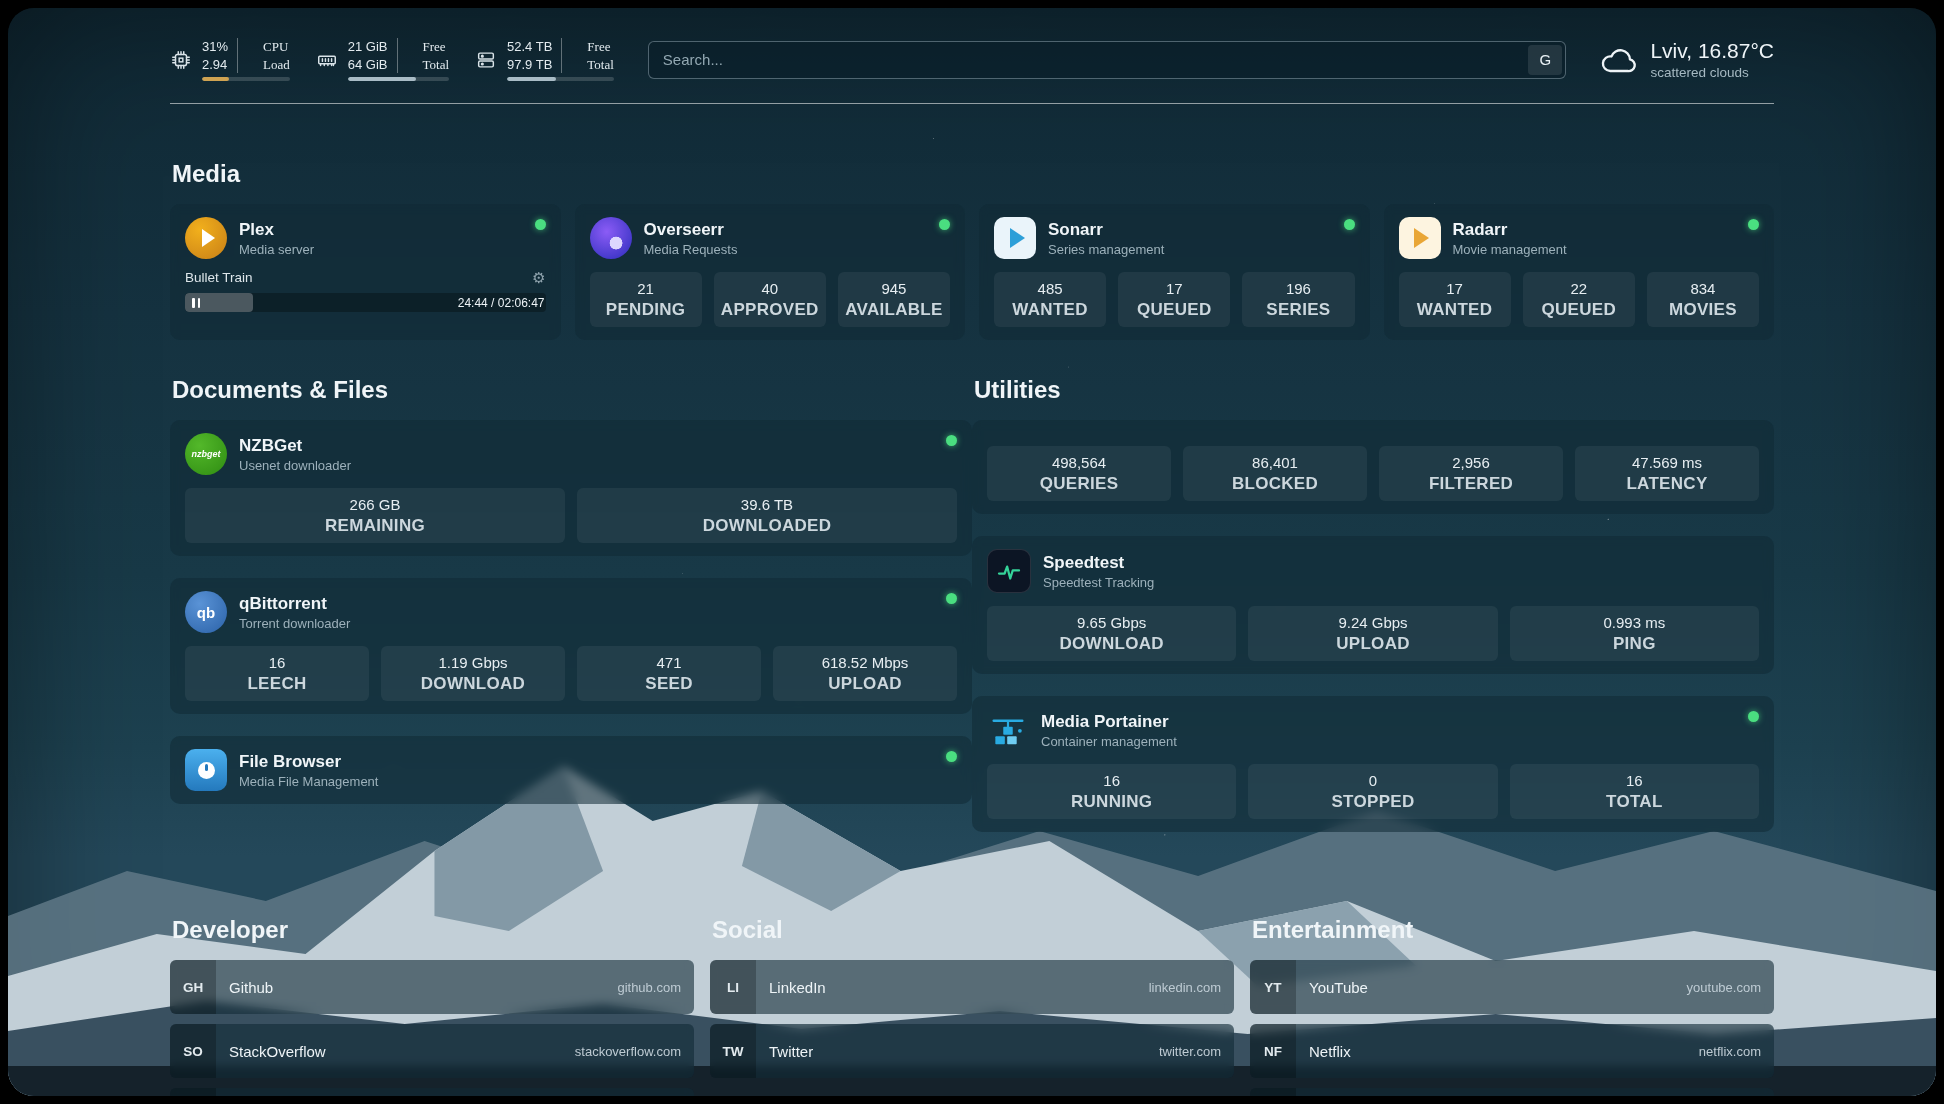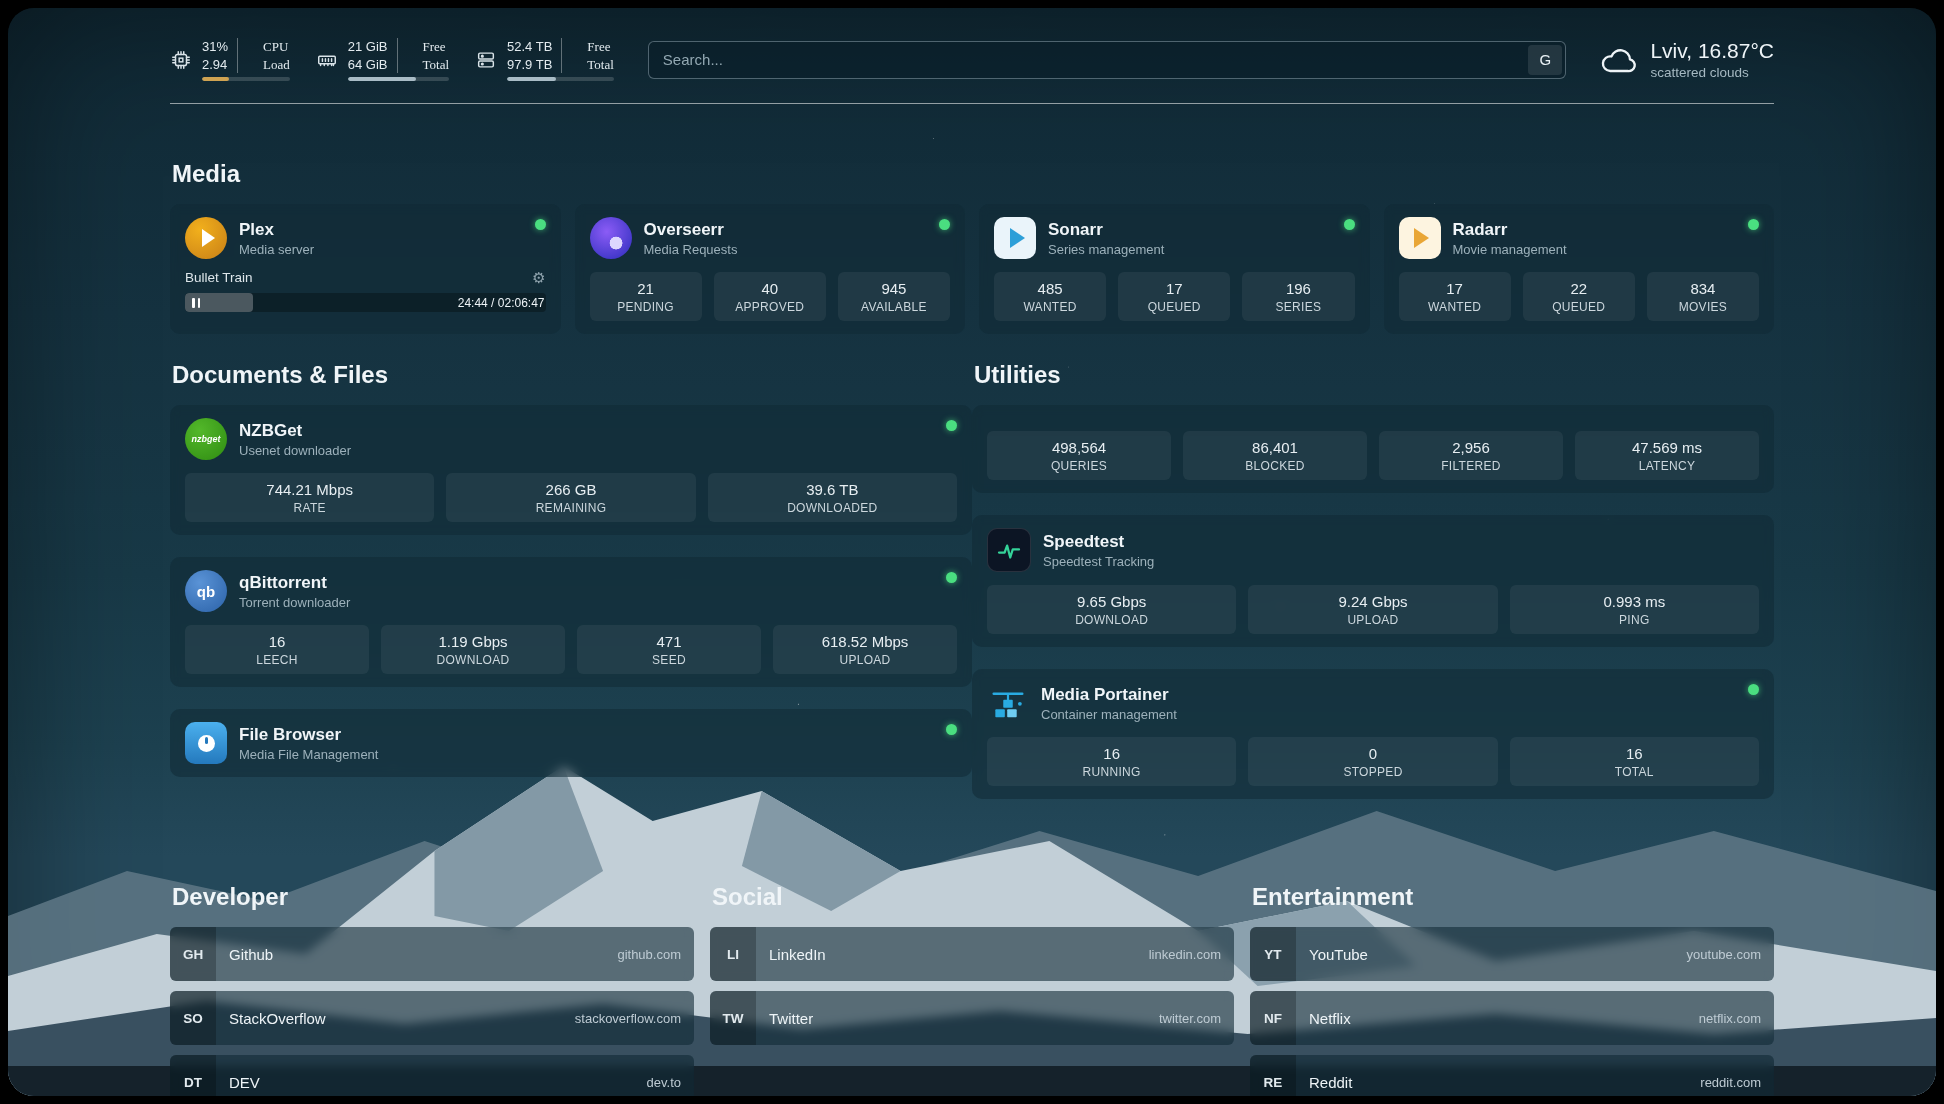--- a/index.html
+++ b/index.html
@@ -41,33 +41,33 @@
   .weather{display:flex;align-items:center;gap:12px;}
   .weather svg{width:38px;height:30px;color:#eef4f7;}
   .wloc{font-size:21px;color:#eef4f7;}
   .wcond{font-size:13.5px;color:#a6b9c2;margin-top:2px;}
   .divider{border:0;border-top:1px solid rgba(255,255,255,.55);margin:22px 0 0 0;}
 
   
   .h2{font-size:24px;font-weight:600;color:#f0f5f8;margin:0 0 16px 2px;}
   .media-sec{margin-top:56px;}
   .media-row{display:grid;grid-template-columns:repeat(4,1fr);gap:14px;}
-  .two-col{display:grid;grid-template-columns:1fr 1fr;margin-top:27px;}
+  .two-col{display:grid;grid-template-columns:1fr 1fr;margin-top:36px;}
   .card{position:relative;background:rgba(16,41,53,.55);border-radius:10px;padding:13px 15px;margin-bottom:22px;
     -webkit-backdrop-filter:blur(5px);backdrop-filter:blur(5px);}
   .media-row .card{margin-bottom:0;min-height:102px;}
   .card-head{display:flex;align-items:center;gap:12px;padding-right:22px;}
   .titles{min-width:0;}
   .stitle{font-size:17px;font-weight:600;color:#f0f5f8;white-space:nowrap;}
   .ssub{font-size:13px;color:#9db1bb;margin-top:2px;white-space:nowrap;}
   .dot{position:absolute;top:15px;right:15px;width:11px;height:11px;border-radius:50%;background:#4ade80;box-shadow:0 0 6px rgba(74,222,128,.7);}
   .stats{display:flex;gap:12px;margin-top:13px;}
   .stat{flex:1;background:rgba(255,255,255,.06);border-radius:6px;padding:8px 2px 7px;text-align:center;}
   .sv{font-size:15px;color:#e7eef2;}
-  .sl{font-size:12px;font-weight:400;letter-spacing:.3px;color:#ccd7dd;margin-top:3px;}
+  .sl{font-size:17px;font-weight:700;letter-spacing:.3px;color:#ccd7dd;margin-top:3px;}
 
   
   .sicon{width:42px;height:42px;flex:none;display:flex;align-items:center;justify-content:center;border-radius:10px;position:relative;}
   .sicon.round{border-radius:50%;}
   .plex{background:radial-gradient(circle at 35% 30%,#f2b01c,#c87f17);}
   .plex .tri{width:0;height:0;border-left:13px solid #fff;border-top:9px solid transparent;border-bottom:9px solid transparent;margin-left:4px;}
   .overseerr{background:radial-gradient(circle at 62% 62%,#ddd6fe 0 17%,transparent 18%),radial-gradient(circle at 40% 35%,#8b5cf6,#4338ca 75%);}
   .sonarr{background:#eaf4fa;}
   .sonarr .tri{width:0;height:0;border-left:15px solid #2d9fd8;border-top:10px solid transparent;border-bottom:10px solid transparent;margin-left:4px;}
   .radarr{background:#fdf4e0;}
@@ -319,24 +319,20 @@
           <div class="card-head">
             <span class="sicon round nzbget">nzbget</span>
             <div class="titles">
               <div class="stitle">NZBGet</div>
               <div class="ssub">Usenet downloader</div>
             </div>
             <span class="dot"></span>
           </div>
           <div class="stats">
             <div class="stat">
-                <div class="sv">744.21 Mbps</div>
-                <div class="sl">RATE</div>
-              </div>
-            <div class="stat">
                 <div class="sv">266 GB</div>
                 <div class="sl">REMAINING</div>
               </div>
             <div class="stat">
                 <div class="sv">39.6 TB</div>
                 <div class="sl">DOWNLOADED</div>
               </div>
           </div>
         </div>
 

